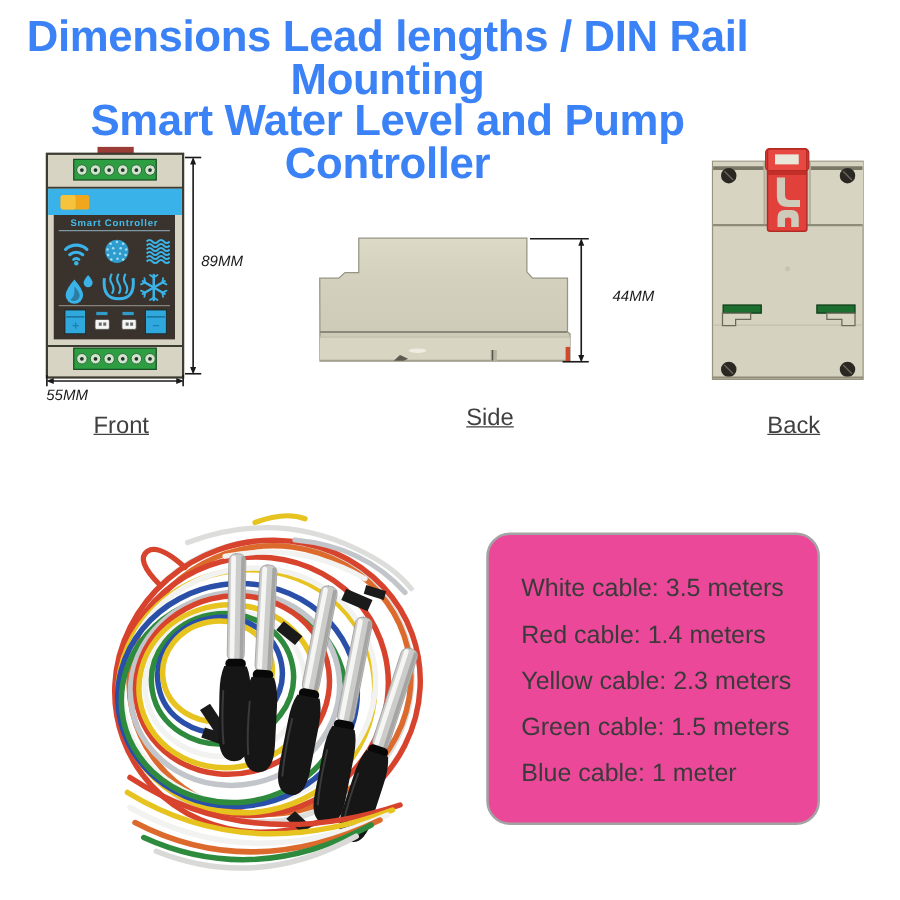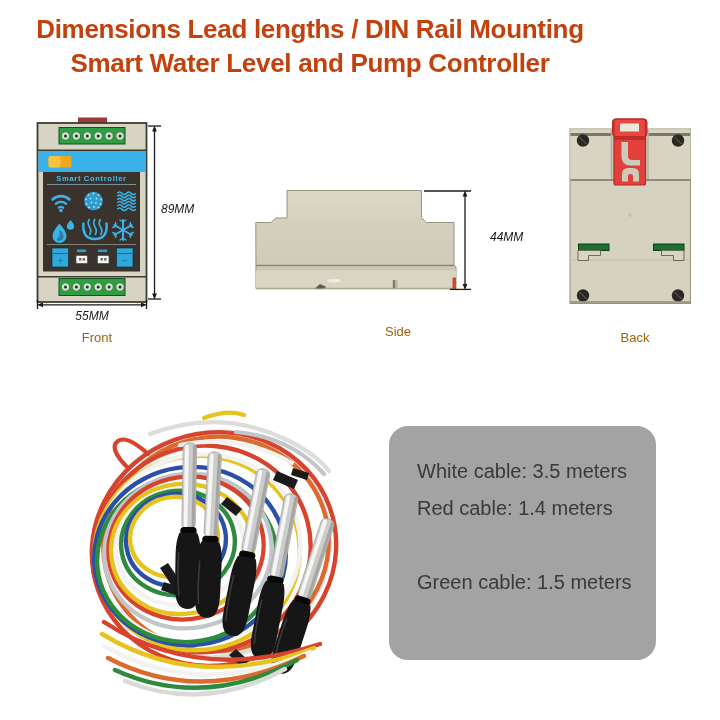--- a/index.html
+++ b/index.html
@@ -1,24 +1,24 @@
 <!DOCTYPE html>
 <html><head>
 <meta charset="utf-8">
 <style>
   html,body{margin:0;padding:0;}
   body{width:720px;height:720px;background:#ffffff;position:relative;overflow:hidden;
        font-family:"Liberation Sans", sans-serif;}
   .abs{position:absolute;}
   #title{top:13px;left:0;width:620px;text-align:center;font-weight:bold;
-         font-size:26px;line-height:33.5px;color:#c2410c;letter-spacing:-0.3px;}
+         font-size:35px;line-height:33.5px;color:#3b82f6;letter-spacing:-0.3px;}
   .dim{font-size:12px;color:#1a1a1a;font-style:italic;}
-  .lbl{font-size:13px;color:#a16207;}
+  .lbl{font-size:19px;color:#404040;text-decoration:underline;}
   #cablebox{left:389px;top:426px;width:263px;height:230px;border:2px solid #a3a3a3;
-            border-radius:19px;background:#a3a3a3;}
+            border-radius:19px;background:#ec4899;}
   #cablebox .t{position:absolute;left:26px;font-size:20px;color:#3a3a3a;white-space:nowrap;}
 </style>
 </head>
 <body>
 <div class="abs" id="title">Dimensions Lead lengths / DIN Rail Mounting<br>Smart Water Level and Pump Controller</div>
 
 <svg class="abs" style="left:0;top:0" width="720" height="720" viewBox="0 0 720 720">
 
 <g>
   <rect x="78" y="117.5" width="29" height="7" fill="#9a3c35"></rect>
@@ -321,23 +321,25 @@
     <path d="M102 634 q95 58 212 14" stroke="#e6c31f"></path>
     <path d="M104 646 q95 54 206 6" stroke="#f2f2f0"></path>
     <path d="M108 658 q92 48 196 -2" stroke="#dd6a2d"></path>
     <path d="M115 670 q88 40 182 -10" stroke="#2e8b3d"></path>
     <path d="M125 681 q80 32 160 -12" stroke="#d9d9d7"></path>
   </g>
 </g>
 </svg>
 
 <div class="abs dim" style="left:161px;top:202px;">89MM</div>
-<div class="abs dim" style="left:37px;top:309px;width:110px;text-align:center;">55MM</div>
+<div class="abs dim" style="left:37px;top:309px;width:110px;text-align:left;">55MM</div>
 <div class="abs lbl" style="left:47px;top:330px;width:100px;text-align:center;">Front</div>
 <div class="abs dim" style="left:490px;top:230px;">44MM</div>
 <div class="abs lbl" style="left:311px;top:324px;width:100px;text-align:right;">Side</div>
 <div class="abs lbl" style="left:585px;top:330px;width:100px;text-align:center;">Back</div>
 
 <div class="abs" id="cablebox">
   <div class="t" style="top:32px;">White cable: 3.5 meters</div>
   <div class="t" style="top:69px;">Red cable: 1.4 meters</div>
+  <div class="t" style="top:106px;">Yellow cable: 2.3 meters</div>
   <div class="t" style="top:143px;">Green cable: 1.5 meters</div>
+  <div class="t" style="top:180px;">Blue cable: 1 meter</div>
 </div>
 
 </body></html>

